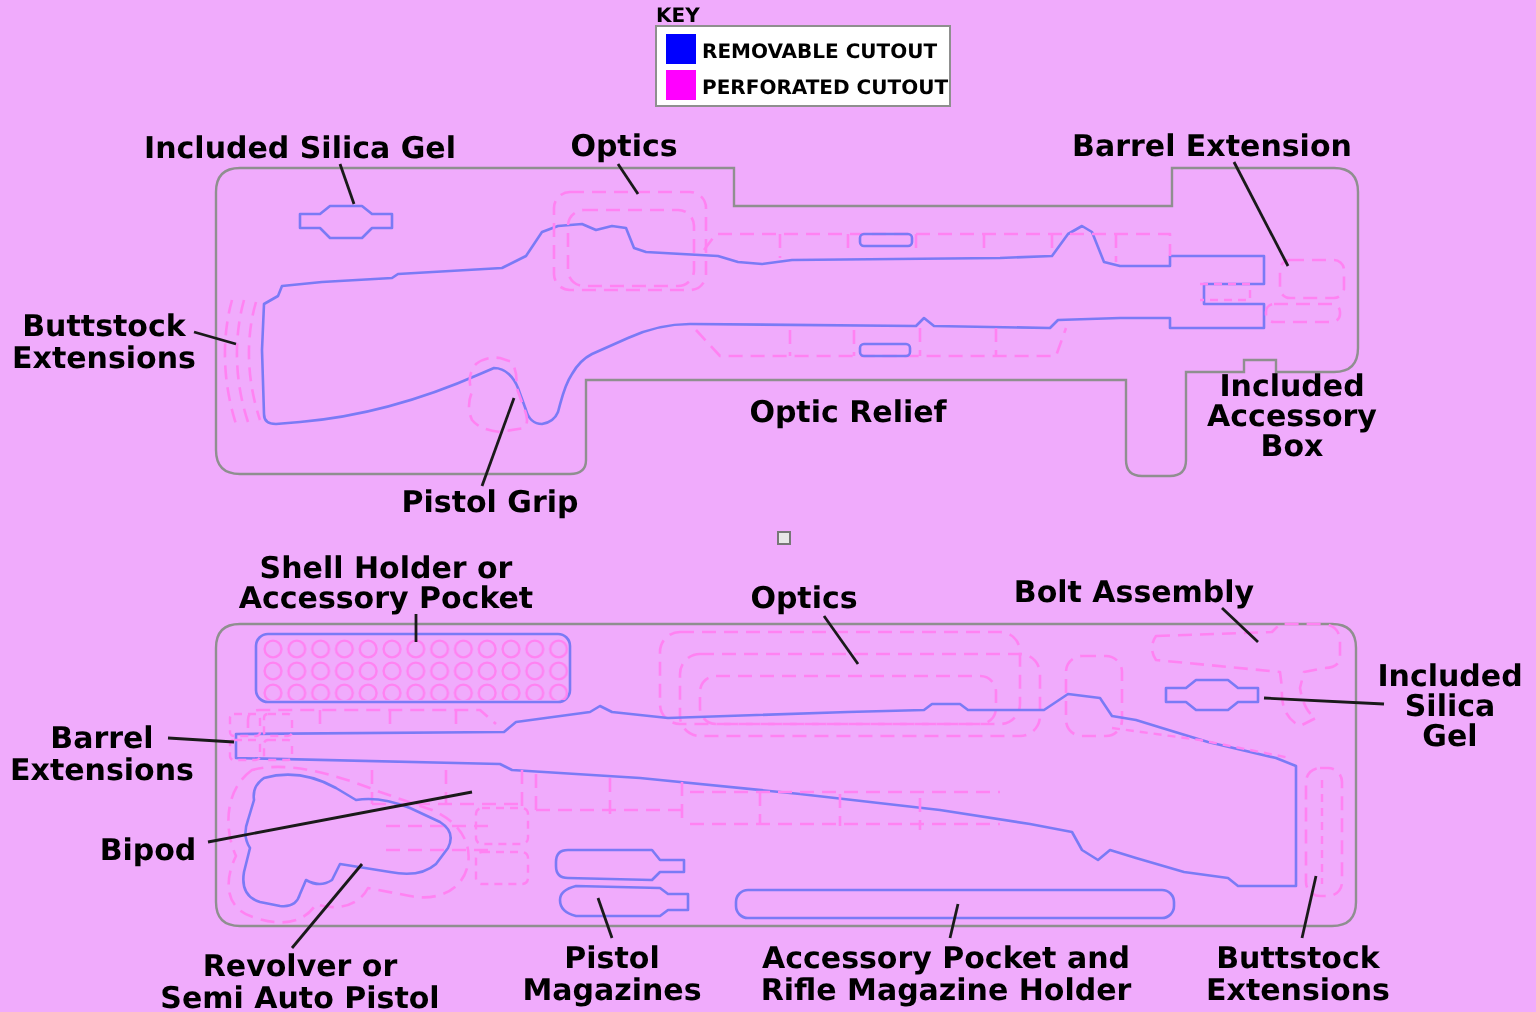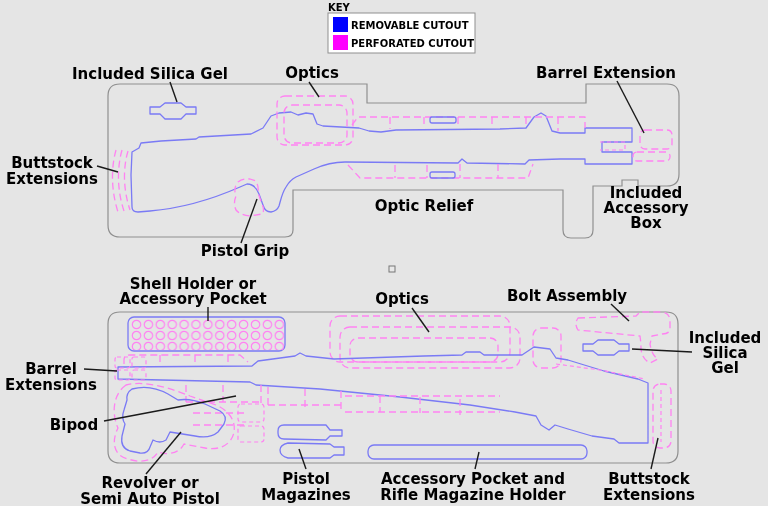--- a/index.html
+++ b/index.html
@@ -1,16 +1,16 @@
 <!DOCTYPE html>
 <html><head>
 <meta charset="utf-8">
 <style>
   html,body{margin:0;padding:0;background:#ffffff;}
-  .stage{position:relative;width:768px;height:506px;background:#e5e5e5;overflow:hidden;
+  .stage{position:relative;width:768px;height:506px;background:#f0abfc;overflow:hidden;
          font-family:"DejaVu Sans","Liberation Sans",sans-serif;}
   svg{position:absolute;left:0;top:0;}
   .g{stroke:#8f8f8f;fill:none;stroke-width:1.2;}
   .b{stroke:#7a7af5;fill:none;stroke-width:1.3;stroke-linejoin:round;}
   .m{stroke:#ff82f2;fill:none;stroke-width:1.3;stroke-dasharray:7 4;stroke-linejoin:round;}
   .m2{stroke:#ff82f2;fill:none;stroke-width:1.2;stroke-dasharray:4 3;}
   .lead{stroke:#1a1a1a;fill:none;stroke-width:1.4;}
   .lbl{fill:#000;font-weight:bold;font-size:15px;font-family:"DejaVu Sans","Liberation Sans",sans-serif;}
   .klbl{fill:#000;font-weight:bold;font-size:10px;font-family:"DejaVu Sans","Liberation Sans",sans-serif;}
   .kbox{fill:#fff;stroke:#8f8f8f;stroke-width:1;}

